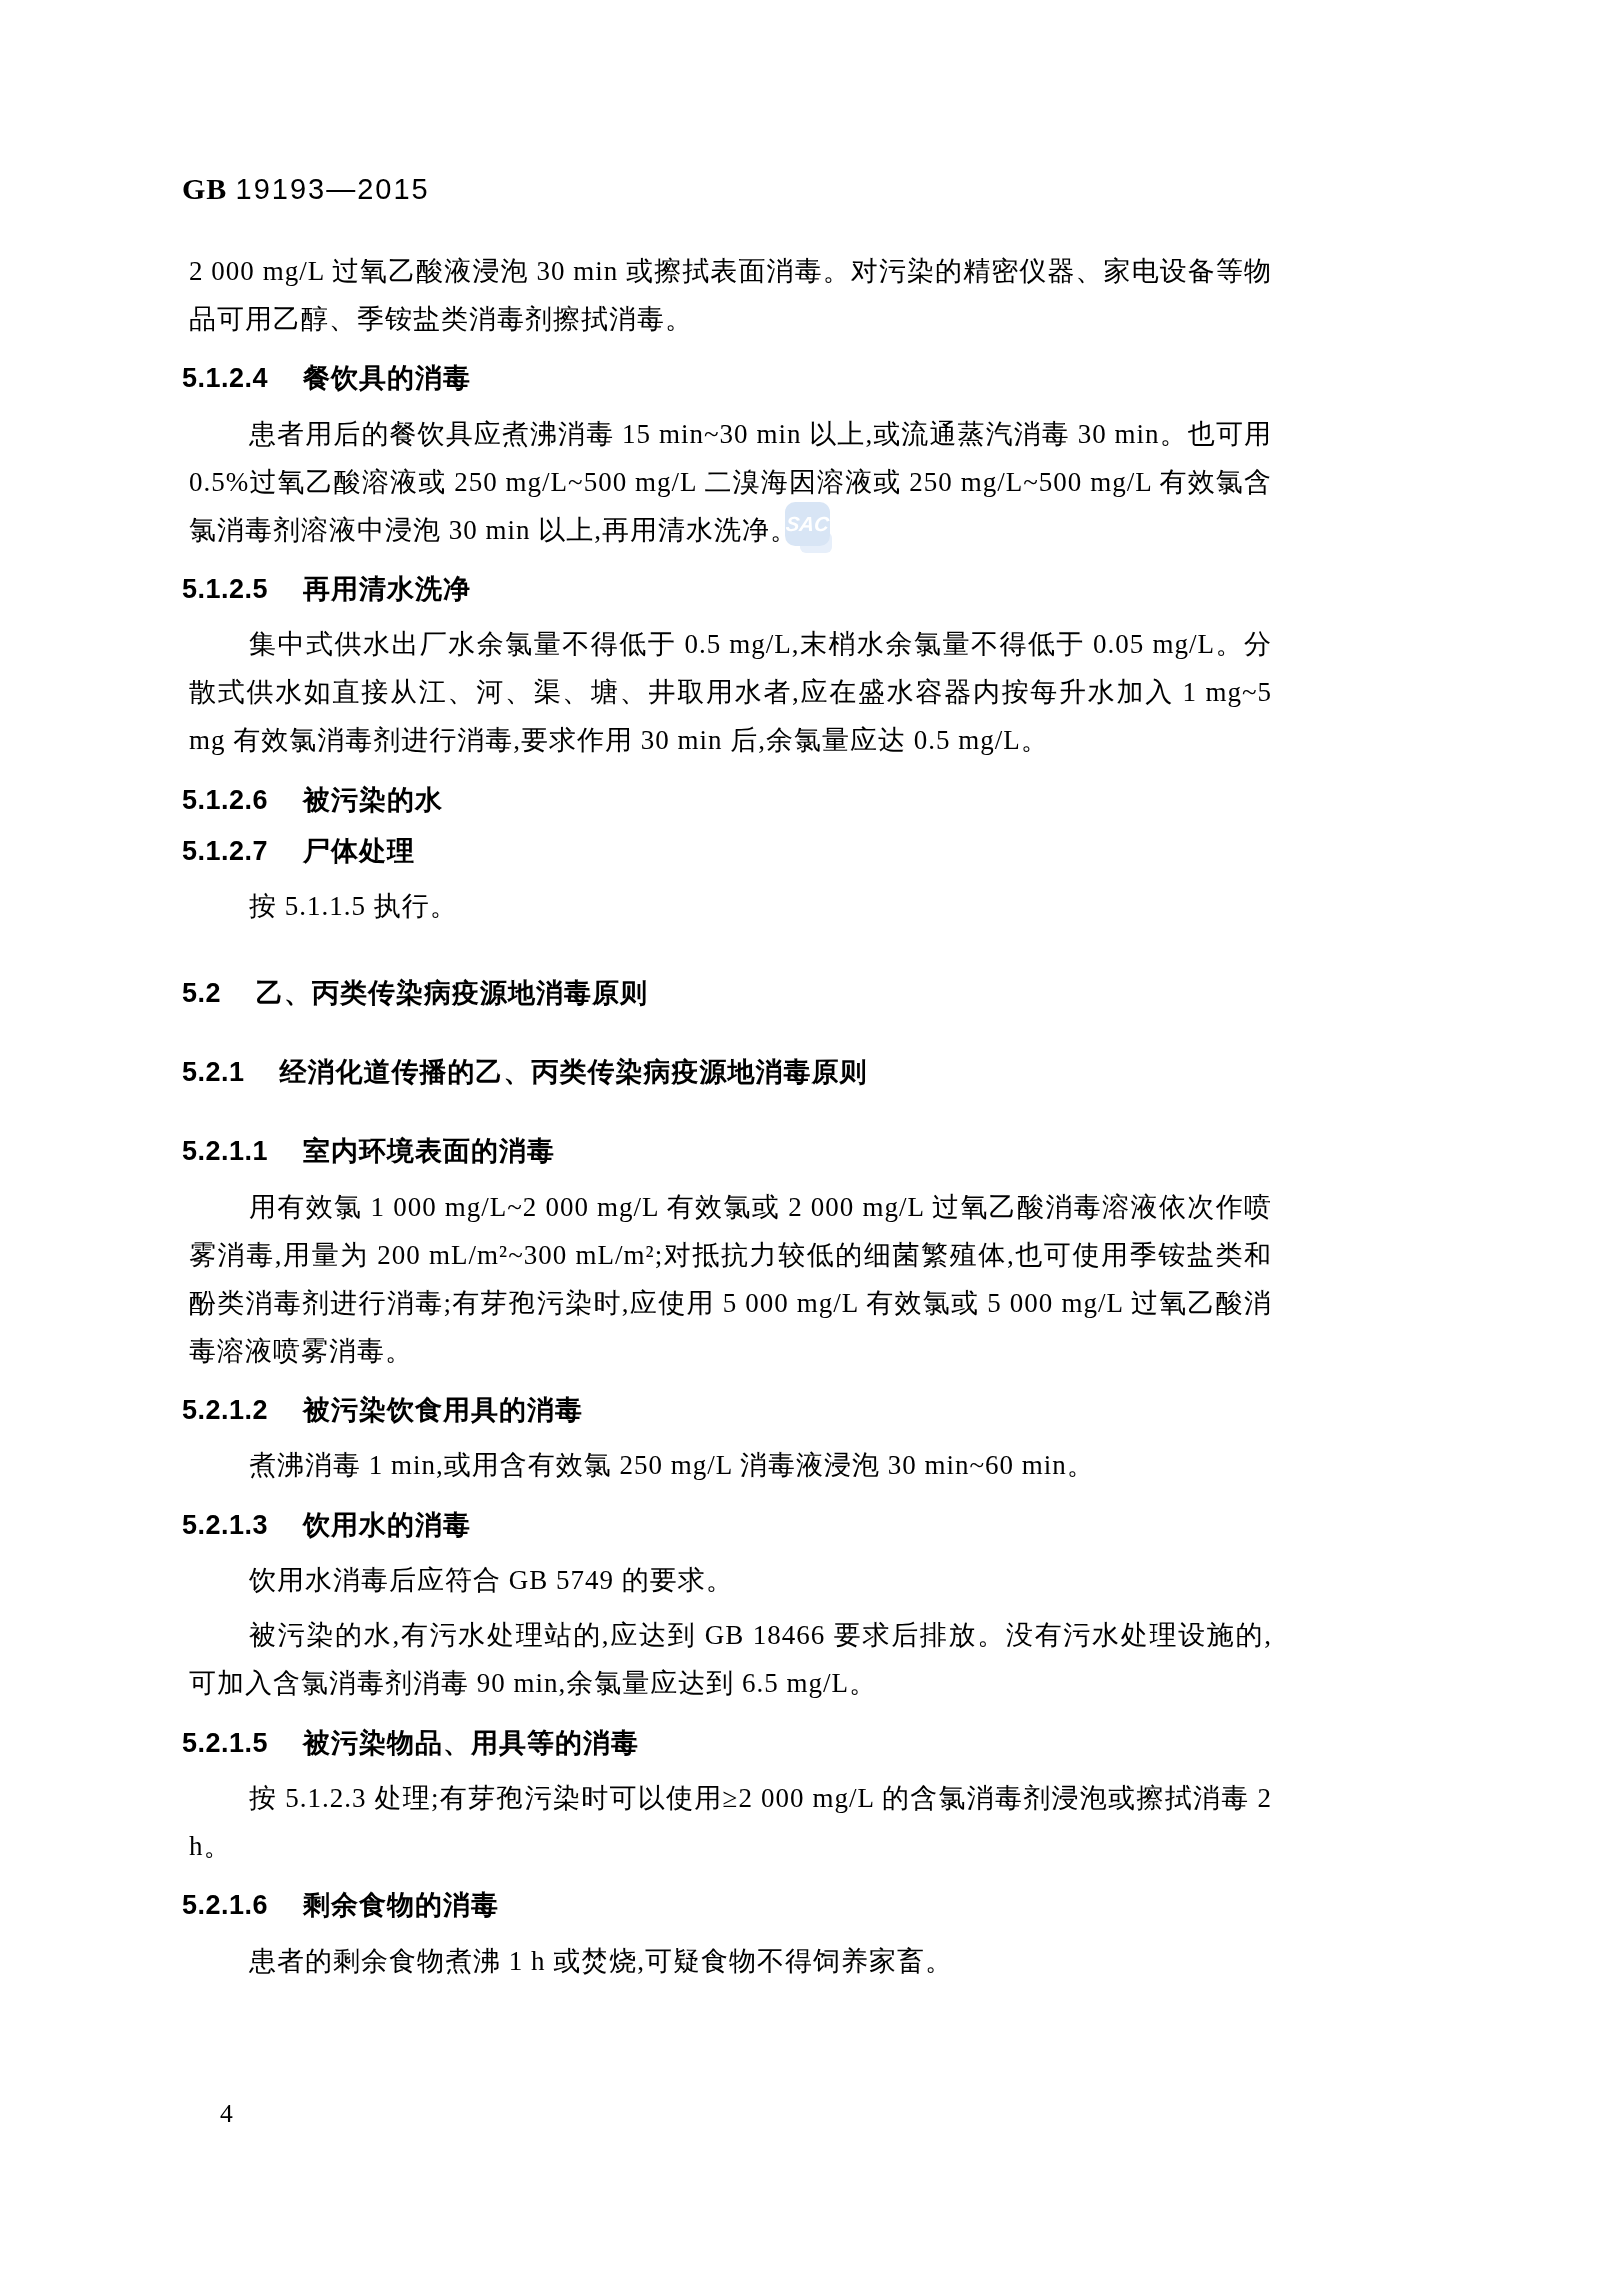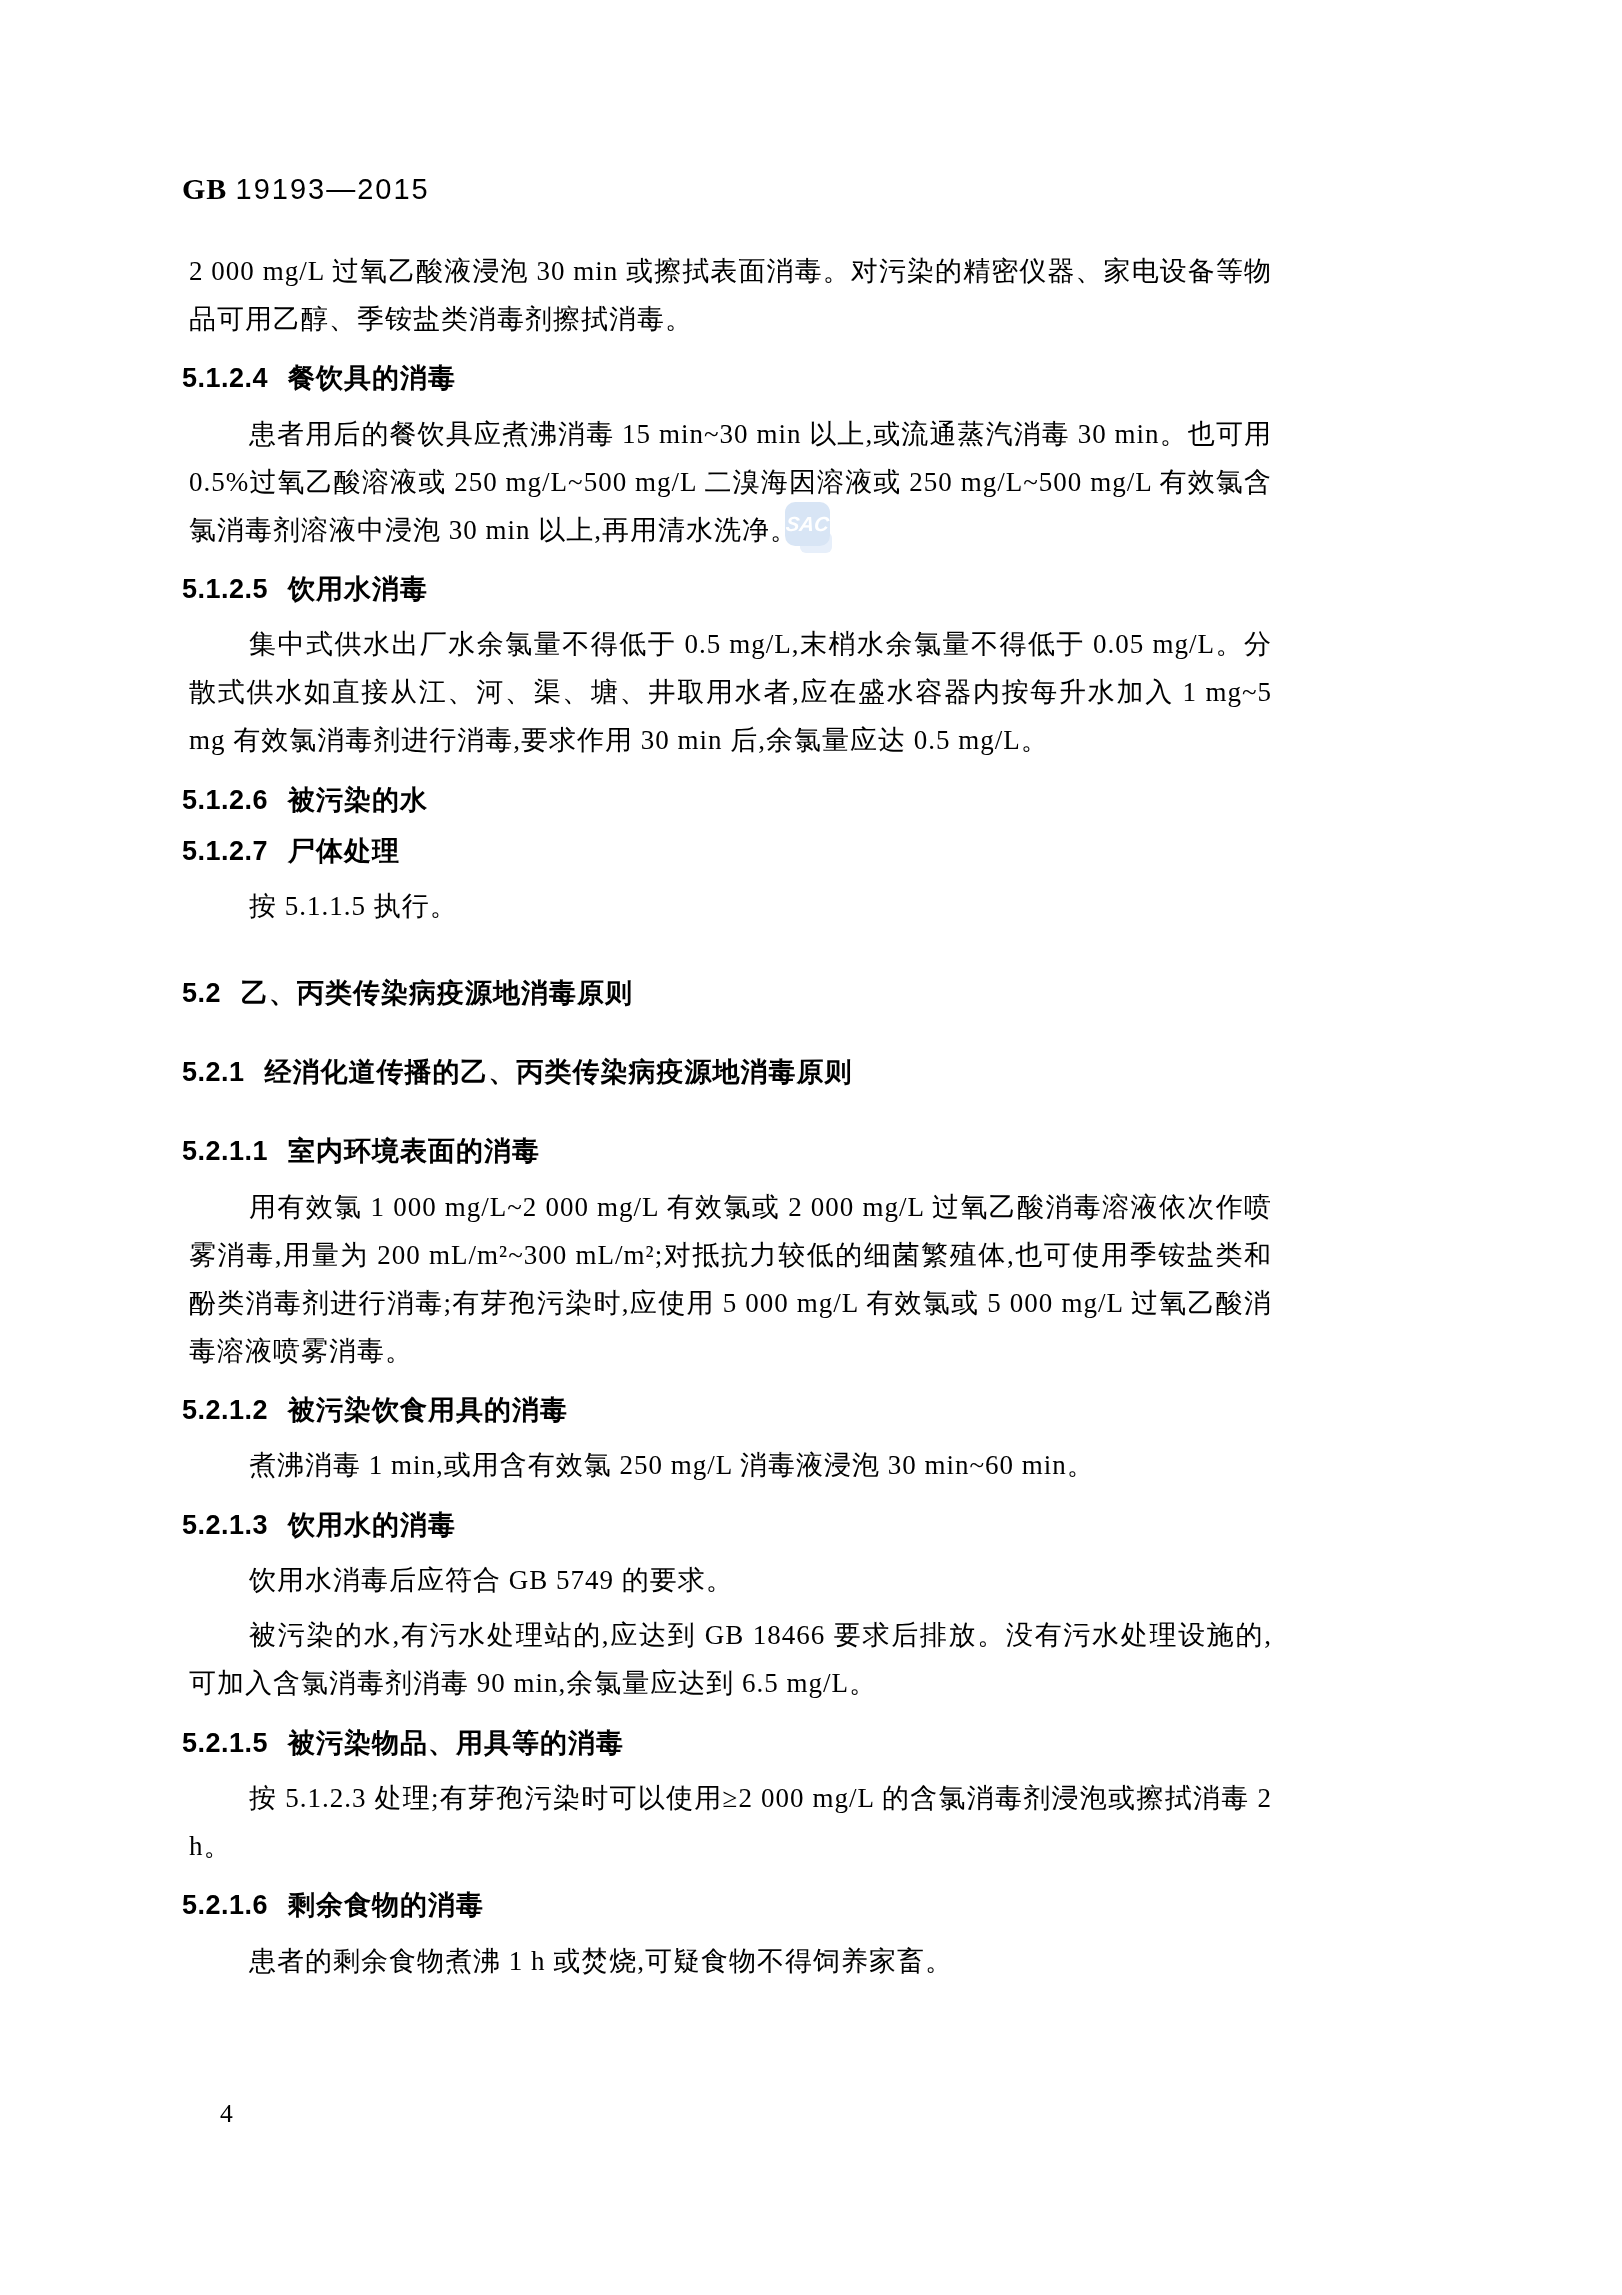--- a/index.html
+++ b/index.html
@@ -92,21 +92,21 @@
     font-family: "Liberation Sans", "DejaVu Sans", sans-serif;
     font-weight: bold;
     font-size: 27px;
     line-height: 31px;
     letter-spacing: 1px;
   }
   .heading.major { margin-top: 48px; }
   .heading .h-num {
     font-weight: 600;
     letter-spacing: 0.5px;
-    margin-right: 20px;
+    margin-right: 35px;
   }
 
   .page-number {
     position: absolute;
     left: 220px;
     top: 2099px;
     font-size: 25.6px;
     font-family: "Liberation Serif", "DejaVu Serif", serif;
   }
 </style>
@@ -125,21 +125,21 @@
     <span class="wm-text">SAC</span>
   </div>
 
   <main class="content">
 
     <p class="para">2 000 mg/L 过氧乙酸液浸泡 30 min 或擦拭表面消毒。对污染的精密仪器、家电设备等物品可用乙醇、季铵盐类消毒剂擦拭消毒。</p>
 
     <h4 class="heading"><span class="h-num">5.1.2.4</span><span class="h-title">餐饮具的消毒</span></h4>
     <p class="para indent">患者用后的餐饮具应煮沸消毒 15 min~30 min 以上,或流通蒸汽消毒 30 min。也可用 0.5%过氧乙酸溶液或 250 mg/L~500 mg/L 二溴海因溶液或 250 mg/L~500 mg/L 有效氯含氯消毒剂溶液中浸泡 30 min 以上,再用清水洗净。</p>
 
-    <h4 class="heading"><span class="h-num">5.1.2.5</span><span class="h-title">饮用水消毒</span></h4>
+    <h4 class="heading"><span class="h-num">5.1.2.5</span><span class="h-title">再用清水洗净</span></h4>
     <p class="para indent">集中式供水出厂水余氯量不得低于 0.5 mg/L,末梢水余氯量不得低于 0.05 mg/L。分散式供水如直接从江、河、渠、塘、井取用水者,应在盛水容器内按每升水加入 1 mg~5 mg 有效氯消毒剂进行消毒,要求作用 30 min 后,余氯量应达 0.5 mg/L。</p>
 
     <h4 class="heading"><span class="h-num">5.1.2.6</span><span class="h-title">被污染的水</span></h4>
 
     <h4 class="heading"><span class="h-num">5.1.2.7</span><span class="h-title">尸体处理</span></h4>
     <p class="para indent">按 5.1.1.5 执行。</p>
 
     <h2 class="heading major"><span class="h-num">5.2</span><span class="h-title">乙、丙类传染病疫源地消毒原则</span></h2>
 
     <h3 class="heading major"><span class="h-num">5.2.1</span><span class="h-title">经消化道传播的乙、丙类传染病疫源地消毒原则</span></h3>

